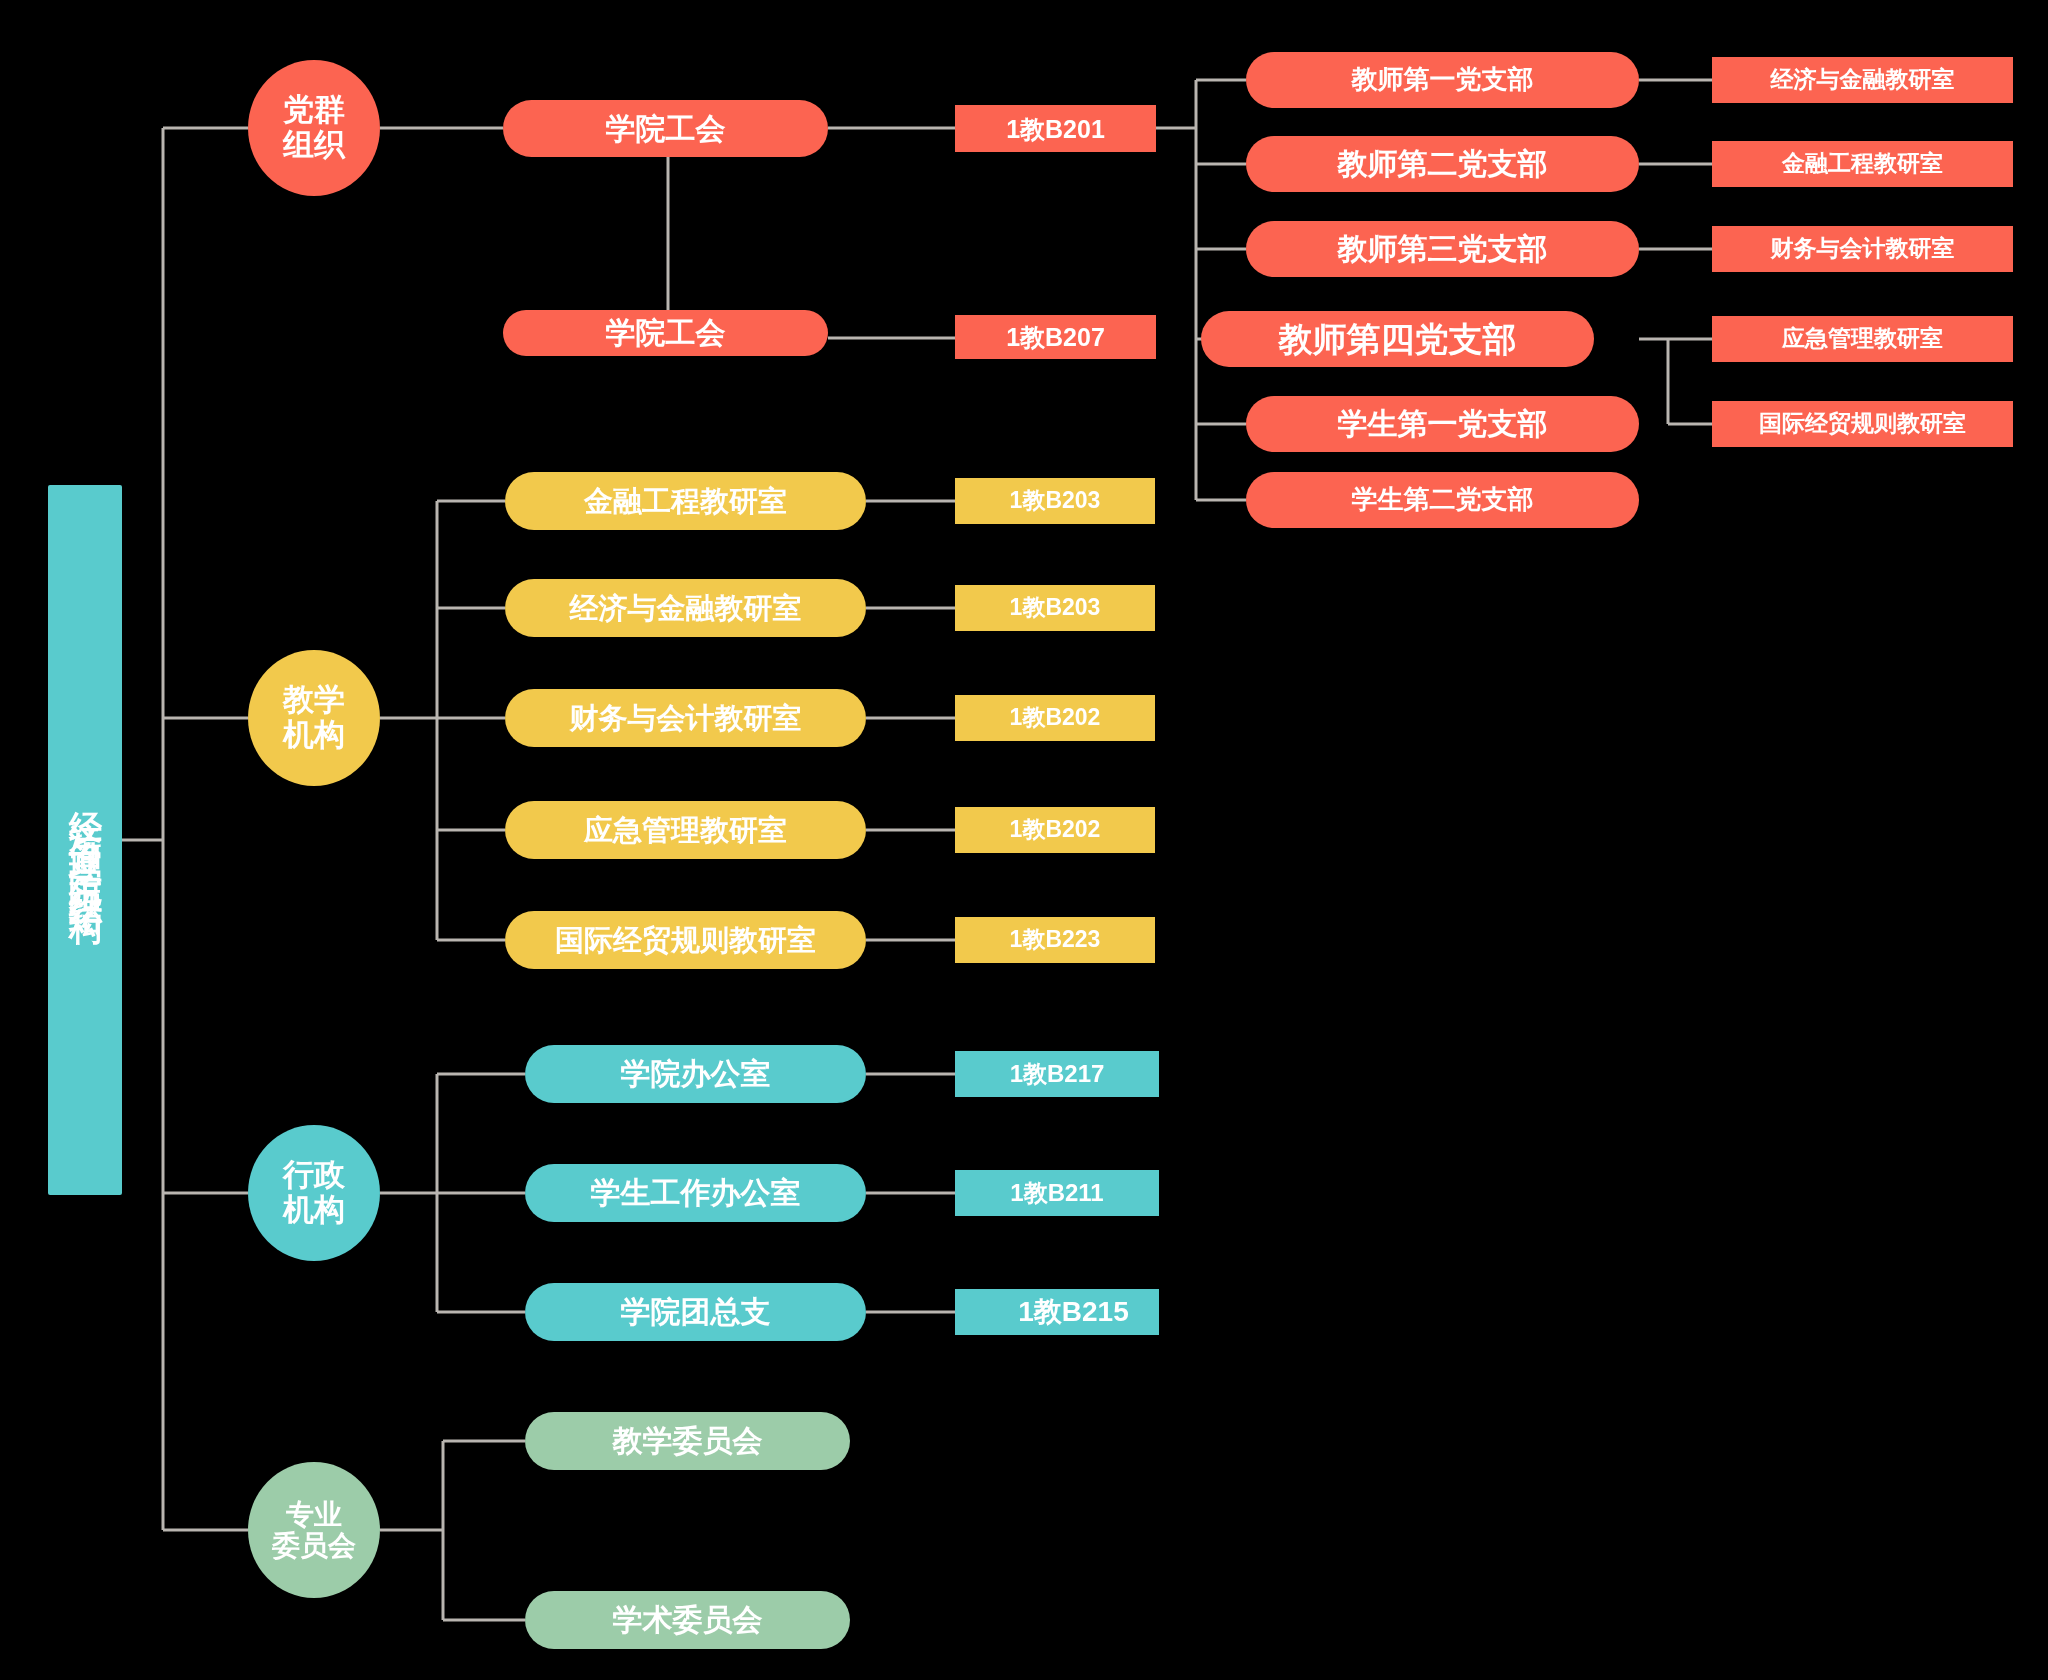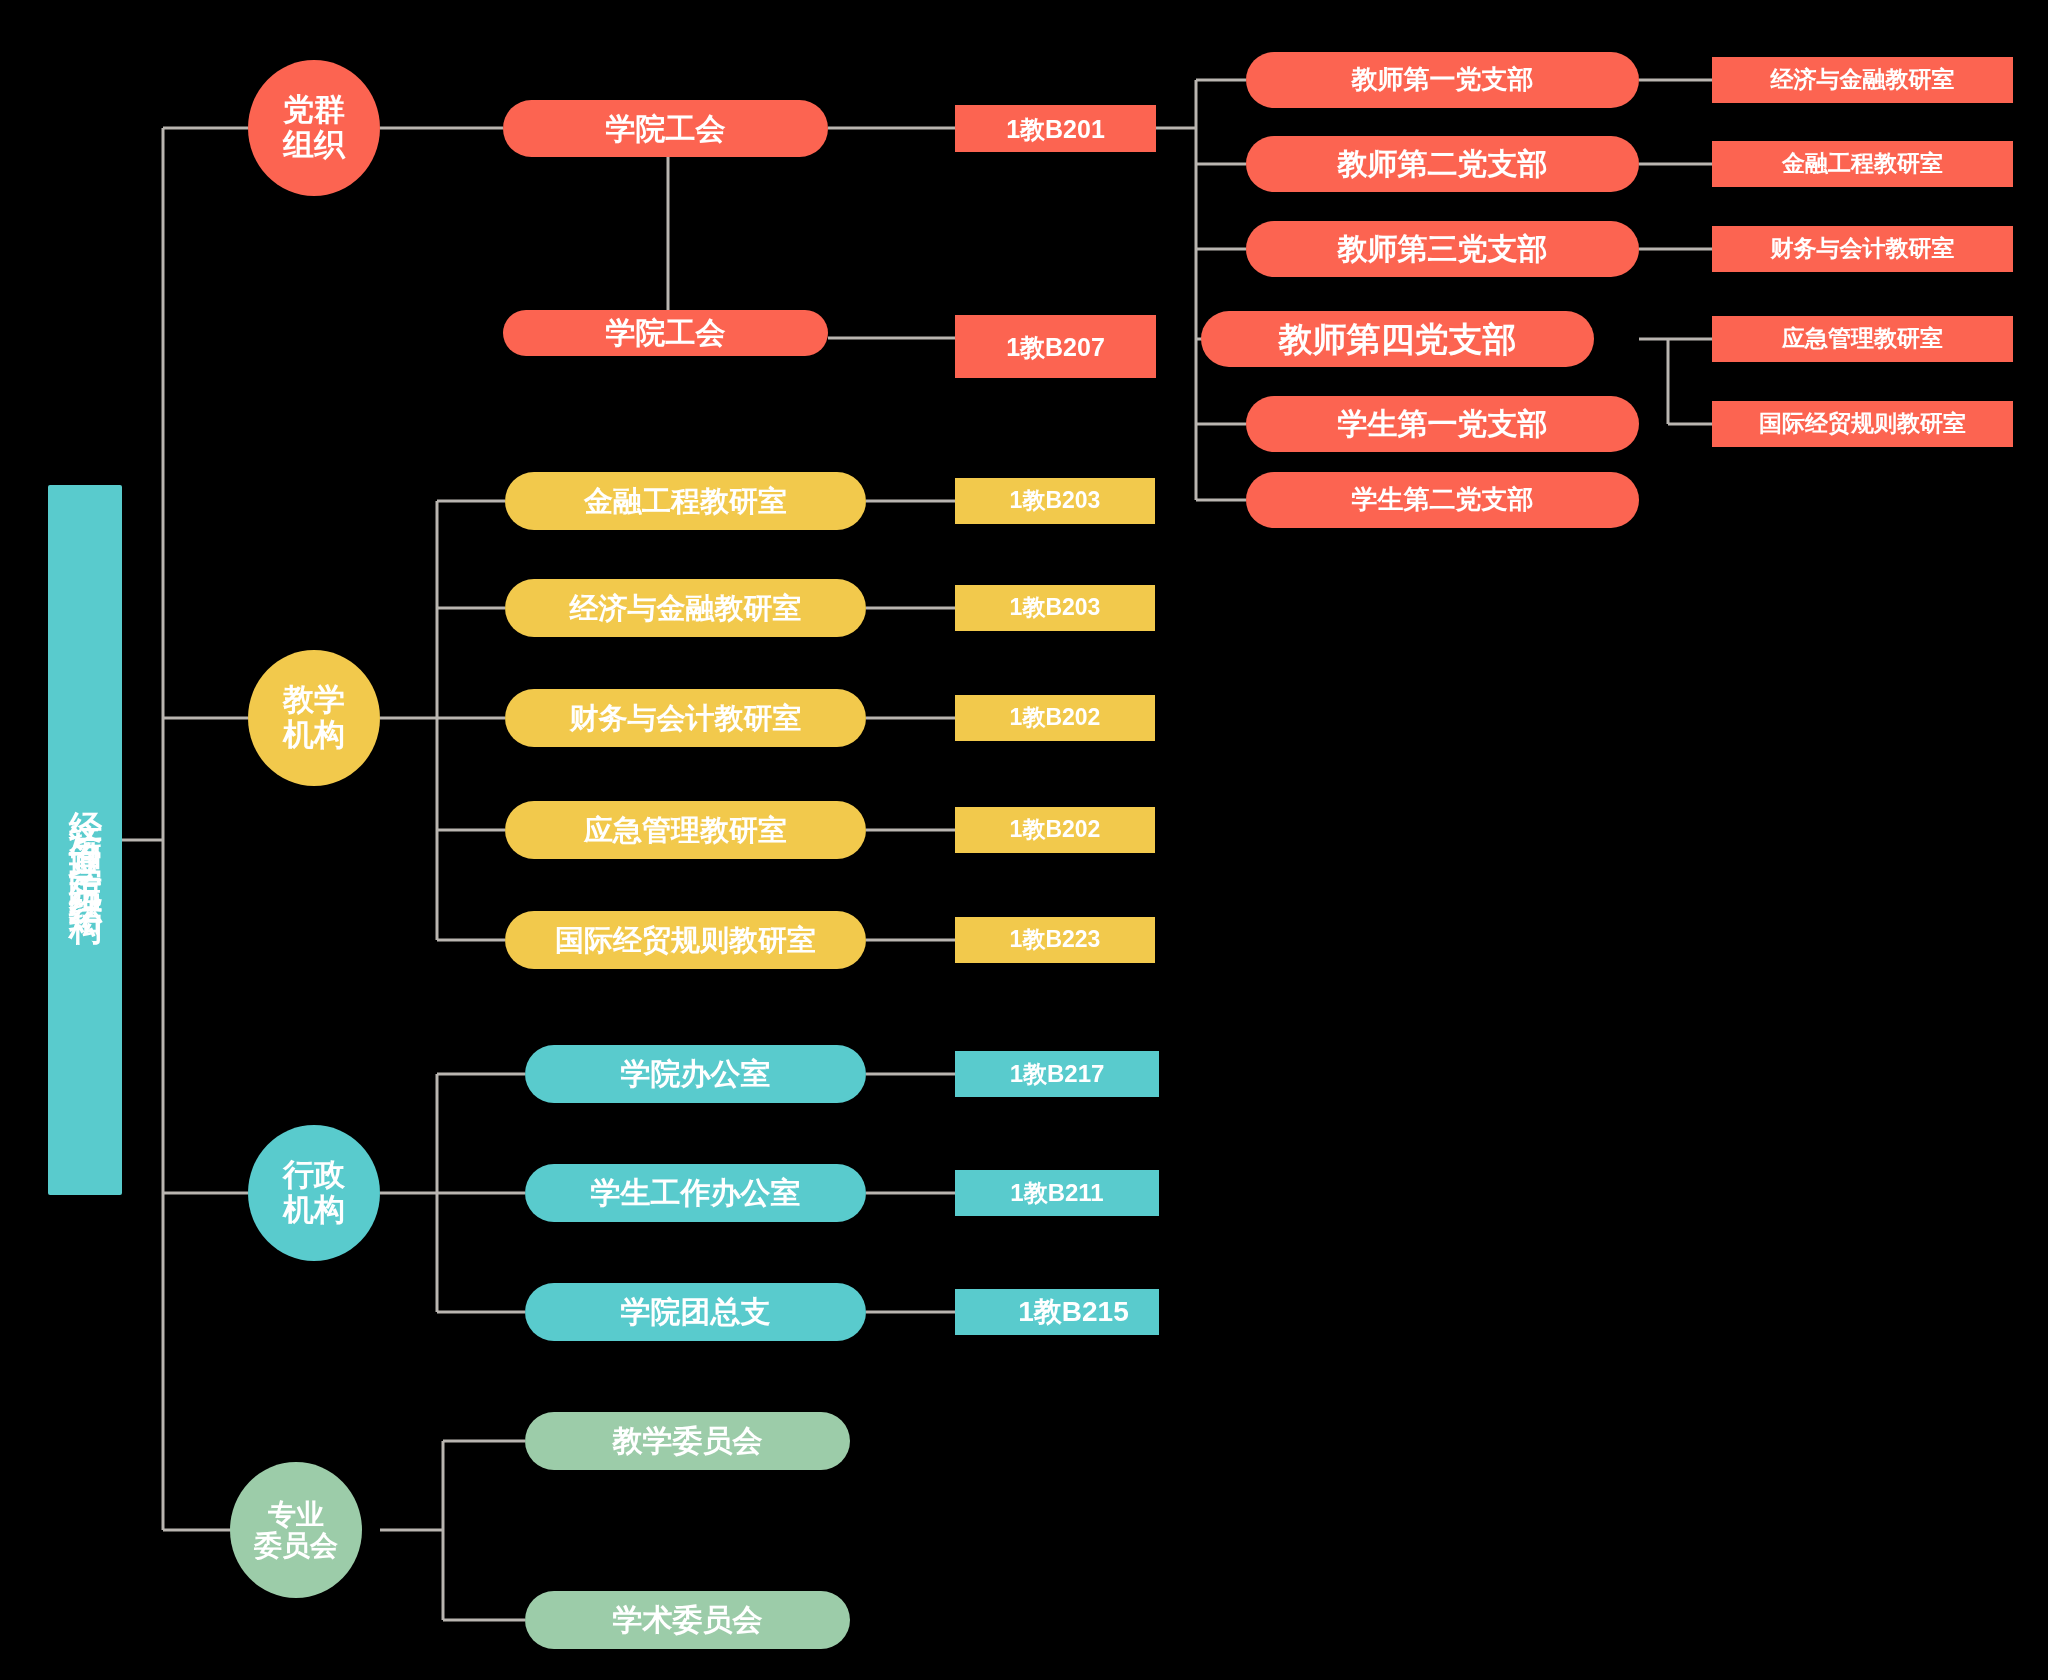--- a/index.html
+++ b/index.html
@@ -108,36 +108,36 @@
   <div class="node oval yel" style="left:248px;top:650px;width:132px;height:136px;font-size:31px;white-space:pre-line;">
     <span>教学
 机构</span>
   </div>
 
   <div class="node oval cyn" style="left:248px;top:1125px;width:132px;height:136px;font-size:31px;white-space:pre-line;text-align:right;">
     <span>行政
 机构</span>
   </div>
 
-  <div class="node oval grn" style="left:230px;top:1462px;width:132px;height:136px;font-size:28px;white-space:pre-line;">
+  <div class="node oval grn" style="left:248px;top:1462px;width:132px;height:136px;font-size:28px;white-space:pre-line;">
     <span>专业
 委员会</span>
   </div>
 
   <div class="node pill red" style="left:503px;top:100px;width:325px;height:57px;font-size:30px;">
     <span>学院工会</span>
   </div>
   <div class="node rect red" style="left:955px;top:105px;width:201px;height:47px;font-size:25px;">
     <span>1教B201</span>
   </div>
 
   <div class="node pill red" style="left:503px;top:310px;width:325px;height:46px;font-size:30px;">
     <span>学院工会</span>
   </div>
-  <div class="node rect red" style="left:955px;top:315px;width:201px;height:63px;font-size:25px;">
+  <div class="node rect red" style="left:955px;top:315px;width:201px;height:44px;font-size:25px;">
     <span>1教B207</span>
   </div>
 
   <div class="node pill red" style="left:1246px;top:52px;width:393px;height:56px;font-size:26px;">
     <span>教师第一党支部</span>
   </div>
   <div class="node pill red" style="left:1246px;top:136px;width:393px;height:56px;font-size:30px;">
     <span>教师第二党支部</span>
   </div>
   <div class="node pill red" style="left:1246px;top:221px;width:393px;height:56px;font-size:30px;">

